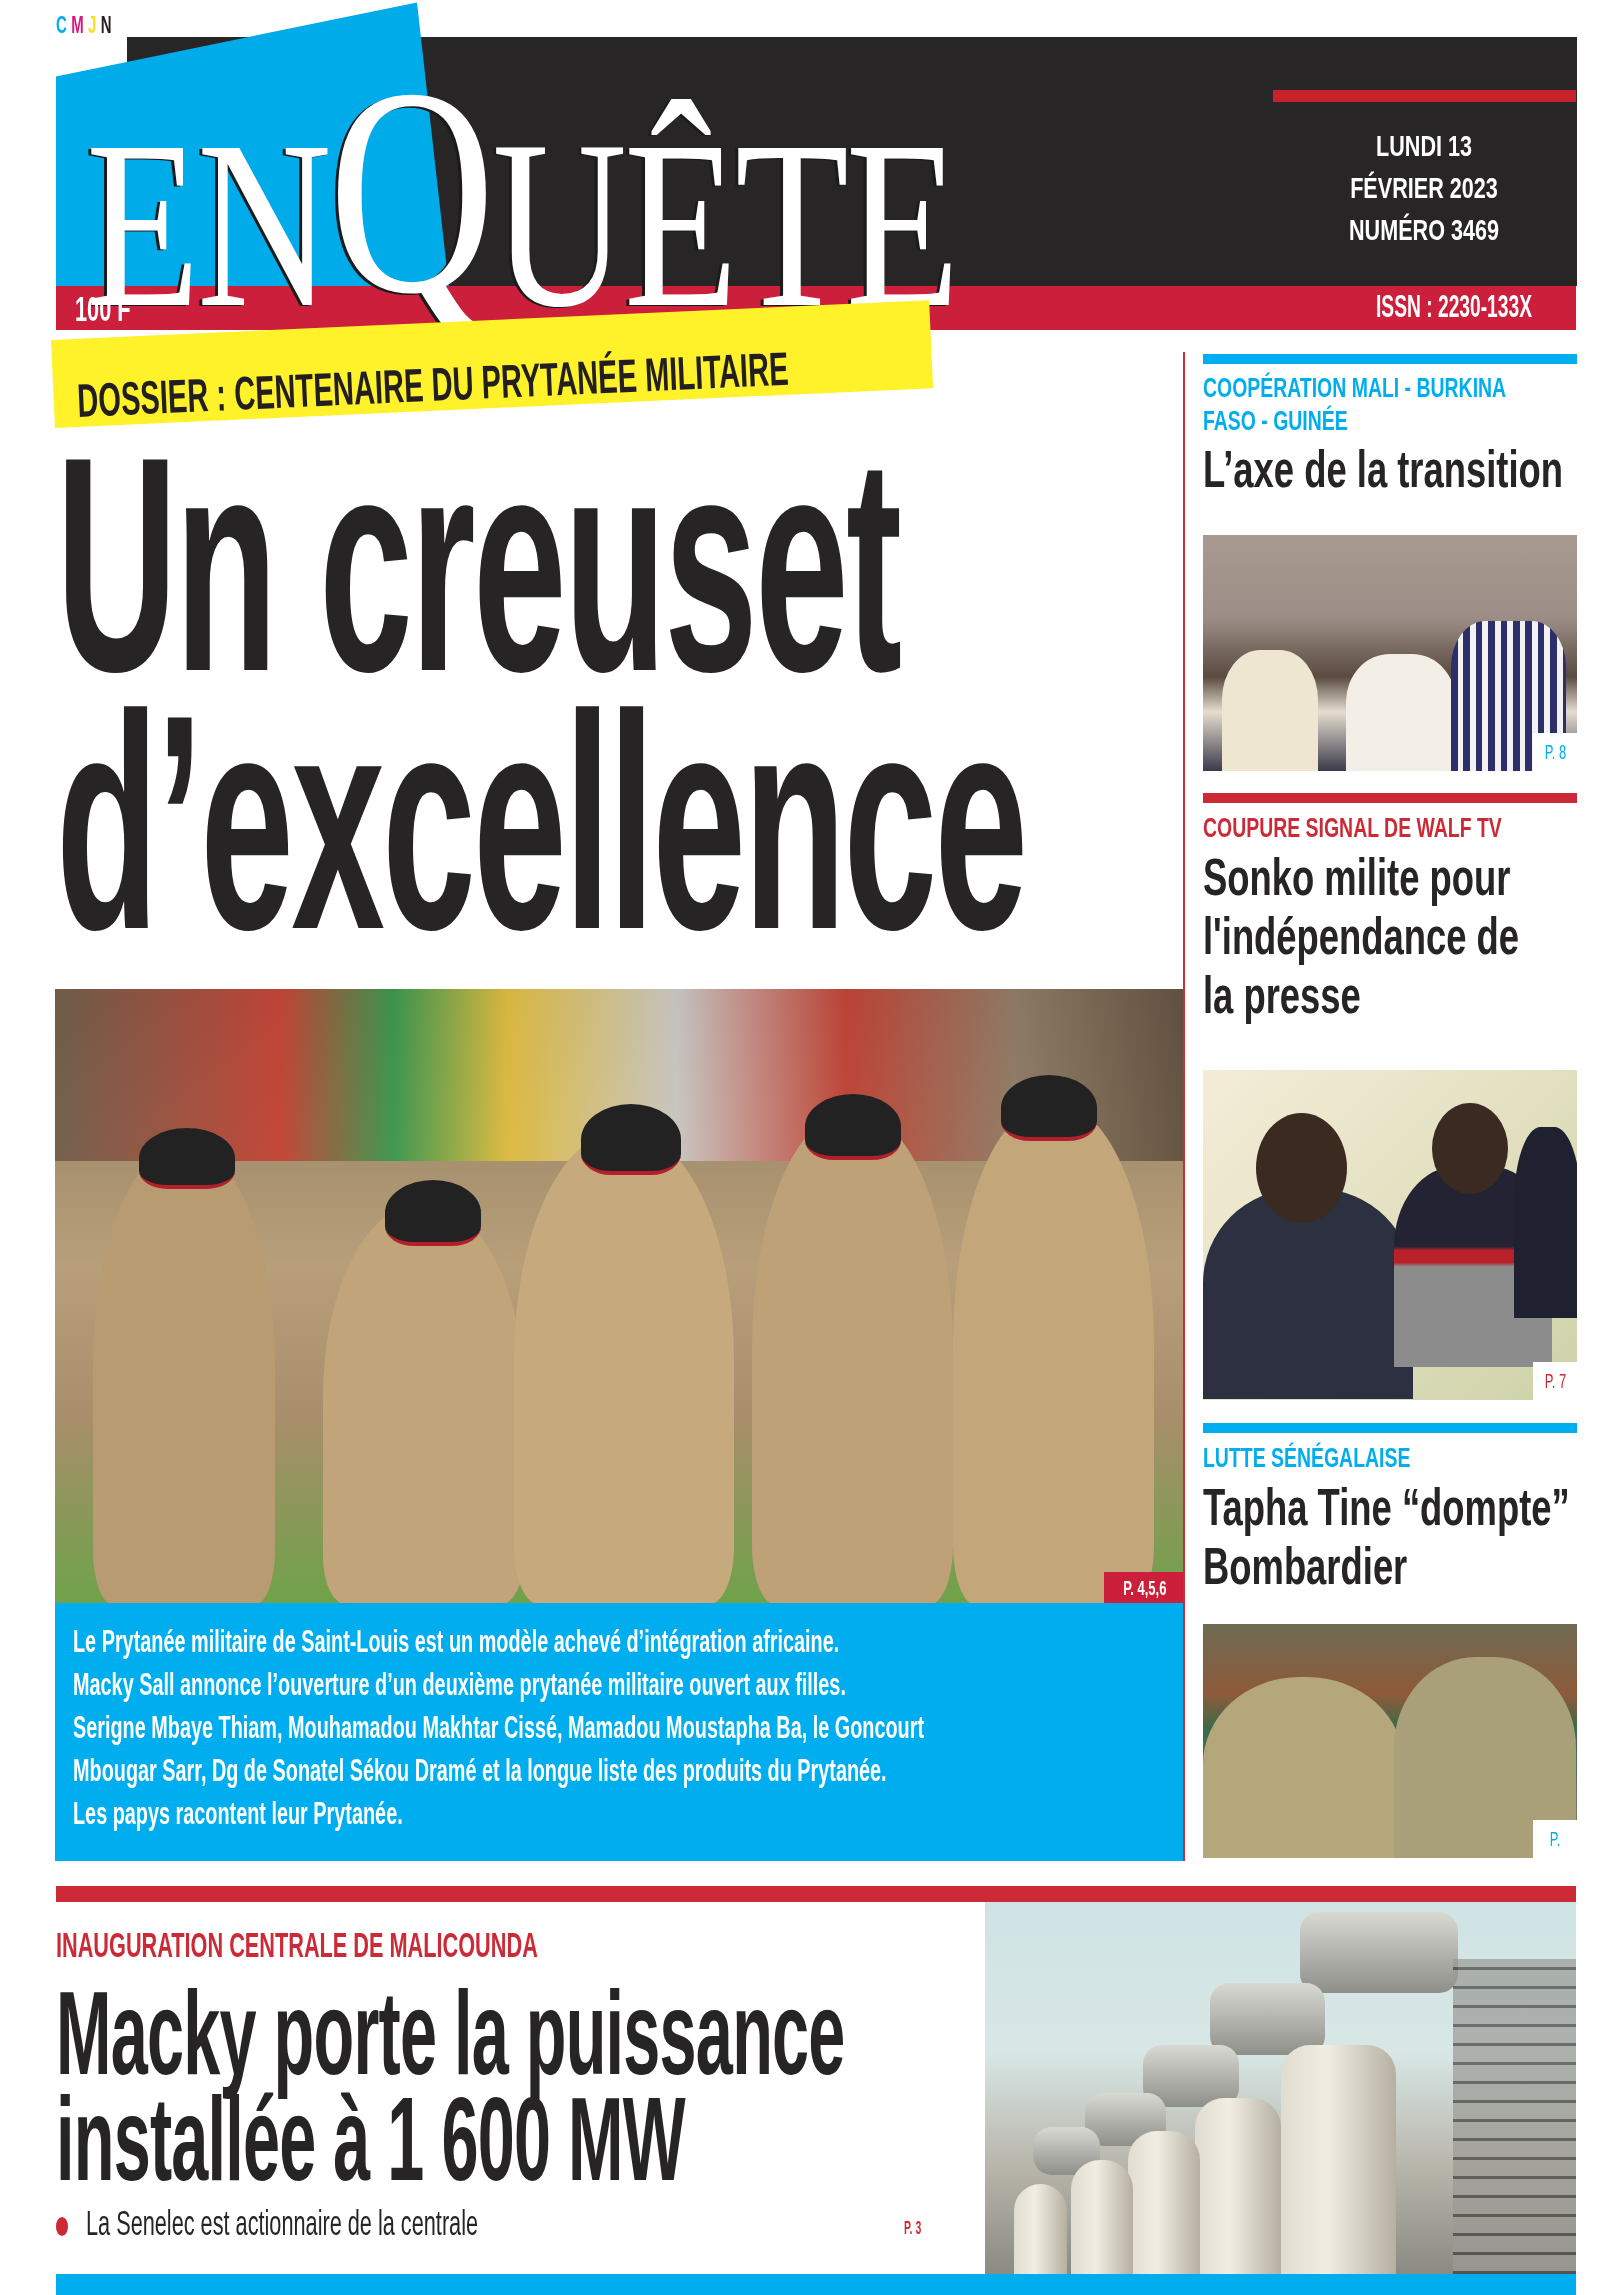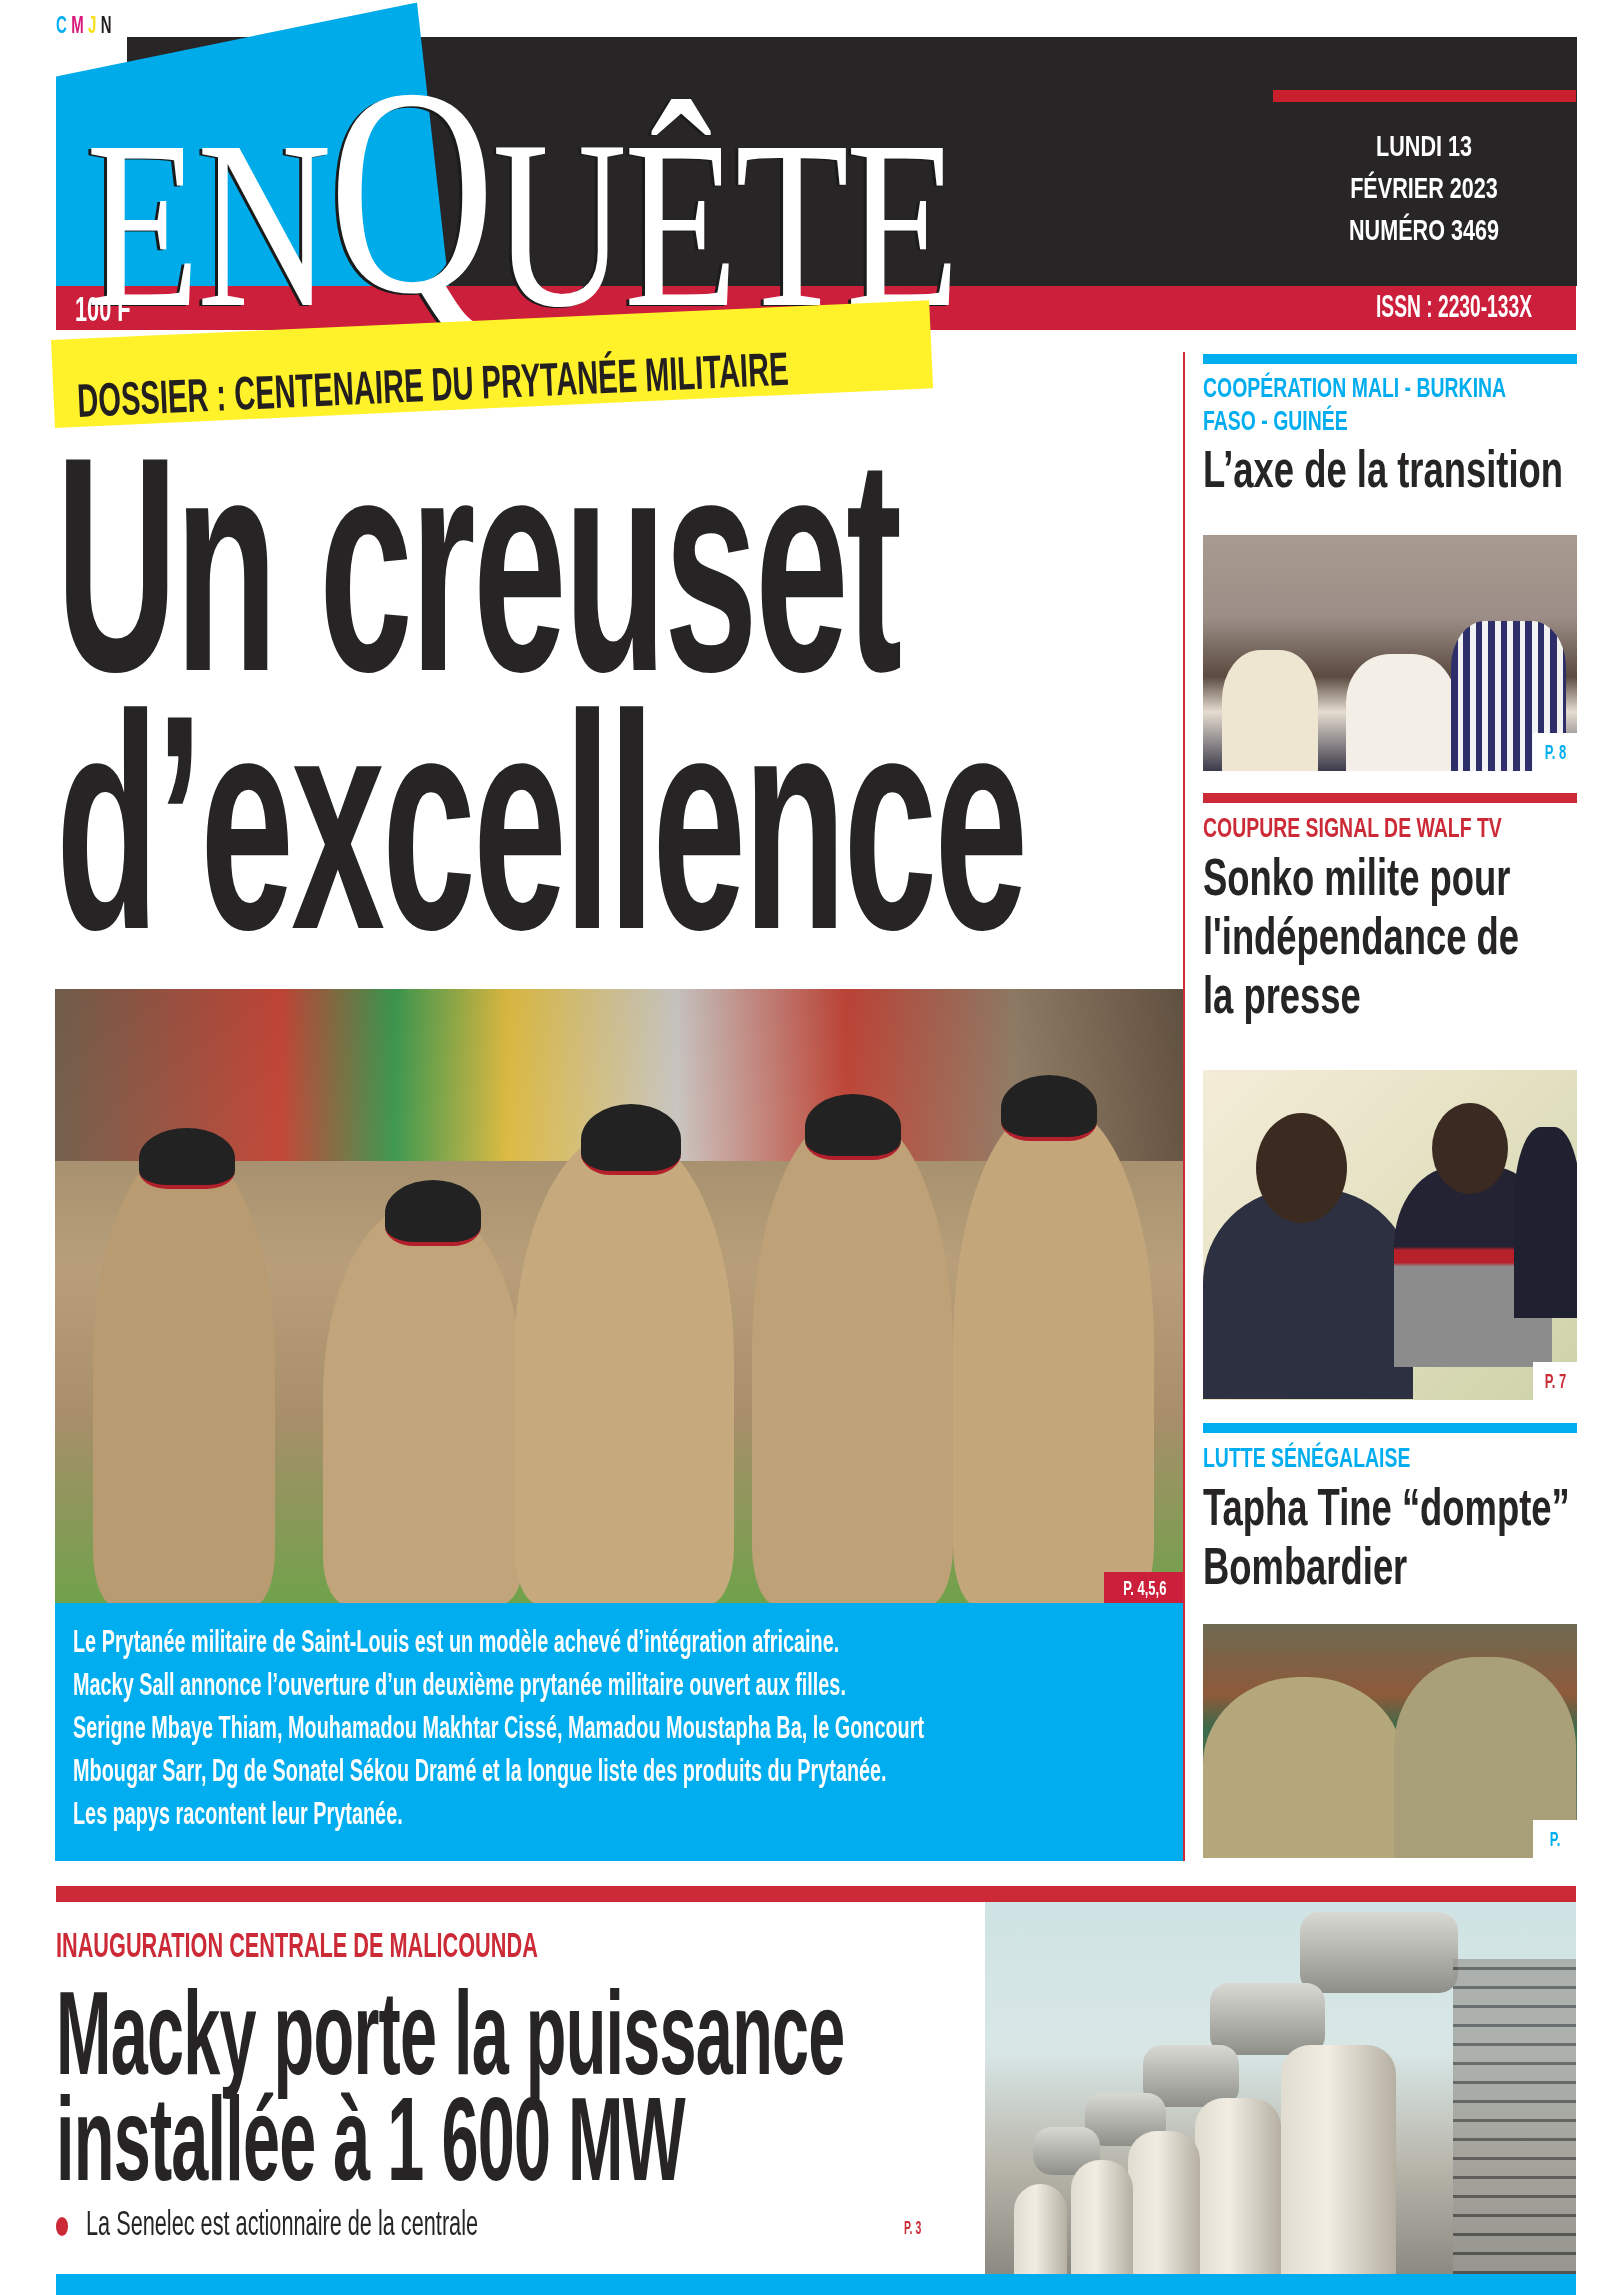--- a/index.html
+++ b/index.html
@@ -62,21 +62,21 @@
   
   .vdiv { left: 1183px; top: 352px; width: 2.4px; height: 1509px; background: #cc2a36; }
 
   
   .rc-rule { left: 1203px; width: 374px; height: 9.6px; }
   .kicker { left: 1203px; font-weight: 700; font-size: 27px; line-height: 33px; white-space: nowrap;
             transform: scaleX(0.72); transform-origin: left top; }
   .rc-title { left: 1203px; font-weight: 700; font-size: 52px; line-height: 59px; color: #262425; white-space: nowrap;
               transform: scaleX(0.7); transform-origin: left top; }
   .rc-photo { left: 1203px; width: 374px; overflow: hidden; }
-  .page-tag-white { width: 44px; height: 38px; background: #fff; font-weight: 700; font-size: 20px; line-height: 38px; text-align: center; }
+  .page-tag-white { width: 44px; height: 38px; background: #fff; font-weight: 400; font-size: 20px; line-height: 38px; text-align: center; }
   .page-tag-white span { display: inline-block; transform: scaleX(0.65); }
 
   
   .bottom-red { left: 56px; top: 1886px; width: 1520px; height: 16px; background: #cc2a36; }
   .b-kicker { left: 56px; top: 1925px; color: #cc2a36; font-weight: 700; font-size: 35px;
               transform: scaleX(0.62); transform-origin: left top; white-space: nowrap; }
   .b-title { left: 56px; font-weight: 700; font-size: 119px; line-height: 1; color: #262425; white-space: nowrap;
              transform: scaleX(0.56); transform-origin: left top; letter-spacing: -1.4px; }
   .b-bullet { left: 56px; top: 2217px; width: 12.4px; height: 19px; border-radius: 50%; background: #cc2a36; }
   .b-sub { left: 86px; top: 2203px; font-size: 35px; color: #262425; white-space: nowrap;

